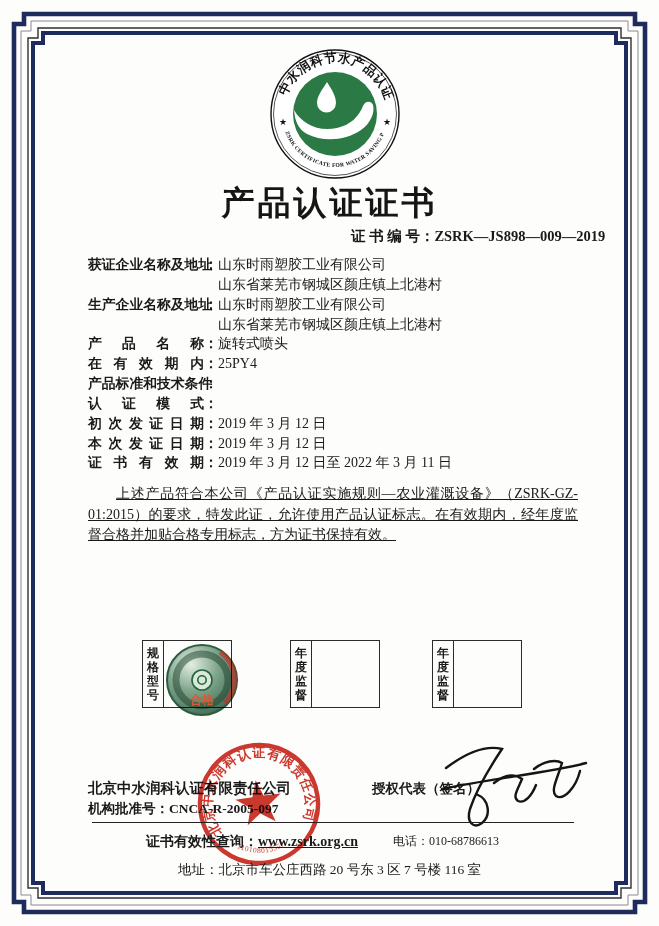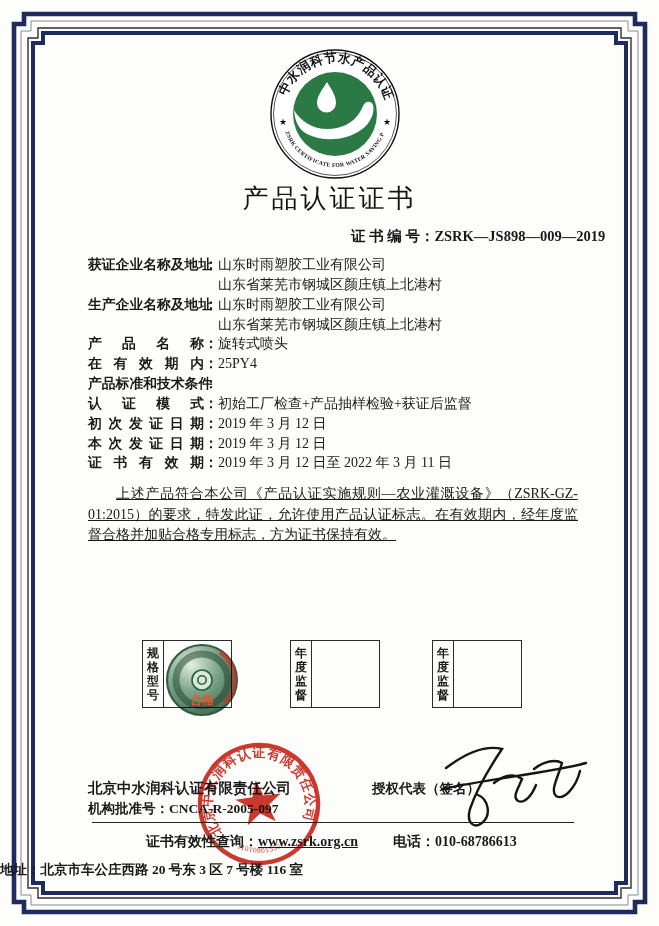--- a/index.html
+++ b/index.html
@@ -5,21 +5,21 @@
   html,body{margin:0;padding:0;background:#e8e8e6;}
   .paper{
     position:relative;width:659px;height:926px;margin:0 auto;
     background:#fdfdfc;overflow:hidden;
     font-family:"Liberation Serif","DejaVu Serif",serif;color:#1a1a1a;
   }
   .abs{position:absolute;}
   svg{display:block;}
   .title{
     position:absolute;top:181px;left:0;width:100%;text-align:center;
-    font-size:26px;font-weight:normal;letter-spacing:3px;color:#151515;
+    font-size:33px;font-weight:bold;letter-spacing:3px;color:#151515;
   }
   .certno{position:absolute;left:351px;top:227px;font-size:14.5px;font-weight:bold;}
   .fields{position:absolute;left:88px;top:256px;width:505px;font-size:14px;}
   .frow{display:flex;align-items:baseline;height:19.85px;white-space:nowrap;}
   .lbl{display:inline-block;width:116px;font-weight:bold;font-size:13.8px;
        text-align:justify;text-align-last:justify;}
   .colon{font-weight:bold;}
   .lbl-spacer{display:inline-block;width:130px;}
   .para{position:absolute;left:88px;top:484px;width:490px;font-size:14px;
         line-height:20.6px;text-align:justify;text-indent:2em;text-decoration:underline;}
@@ -27,23 +27,23 @@
         display:flex;background:transparent;}
   .sbox .vlabel{width:20px;border-right:1.5px solid #2b2b2b;font-size:12px;font-weight:bold;
         line-height:14px;text-align:center;padding-top:5px;word-break:break-all;}
   .sbox .cell{flex:1;}
   .issuer-co{position:absolute;left:88px;top:779px;font-size:14.5px;font-weight:bold;}
   .issuer-ap{position:absolute;left:88px;top:800px;font-size:13.5px;font-weight:bold;}
   .rep{position:absolute;left:372px;top:780px;font-size:13.5px;font-weight:bold;}
   .hrule{position:absolute;left:92px;top:822px;width:482px;border-top:1.6px solid #222;}
   .query{position:absolute;left:146px;top:833px;font-size:14px;font-weight:bold;text-align:right;}
   .query .url{text-decoration:underline;}
-  .phone{position:absolute;left:393px;top:833px;font-size:14px;font-weight:bold;}
-  .address{position:absolute;left:0;top:861px;width:100%;text-align:left;
-           font-size:13.5px;font-weight:bold;}
+  .phone{position:absolute;left:393px;top:833px;font-size:12px;font-weight:normal;}
+  .address{position:absolute;left:0;top:861px;width:100%;text-align:center;
+           font-size:13.5px;font-weight:normal;}
   .stampsvg{mix-blend-mode:multiply;opacity:.93;}
   .stickersvg{mix-blend-mode:multiply;opacity:.96;}
 </style>
 </head>
 <body>
 
 <div class="paper">
 
   <svg class="abs" style="left:0;top:0;" width="659" height="926" viewBox="0 0 659 926">
     <path d="M24,14 H635 V24 H645 V902 H635 V912 H24 V902 H14 V24 H24 V14 Z" fill="none" stroke="#1e2b5c" stroke-width="4.6"></path>
@@ -106,21 +106,20 @@
         <span class="colon">：</span>
         <span class="val">25PY4</span>
     </div>
     <div class="frow">
       <span class="lbl">产品标准和技术条件</span>
         <span class="colon">：</span>
     </div>
     <div class="frow">
       <span class="lbl">认证模式</span>
         <span class="colon">：</span>
-        <span class="val">初始工厂检查+产品抽样检验+获证后监督</span>
     </div>
     <div class="frow">
       <span class="lbl">初次发证日期</span>
         <span class="colon">：</span>
         <span class="val">2019 年 3 月 12 日</span>
     </div>
     <div class="frow">
       <span class="lbl">本次发证日期</span>
         <span class="colon">：</span>
         <span class="val">2019 年 3 月 12 日</span>

